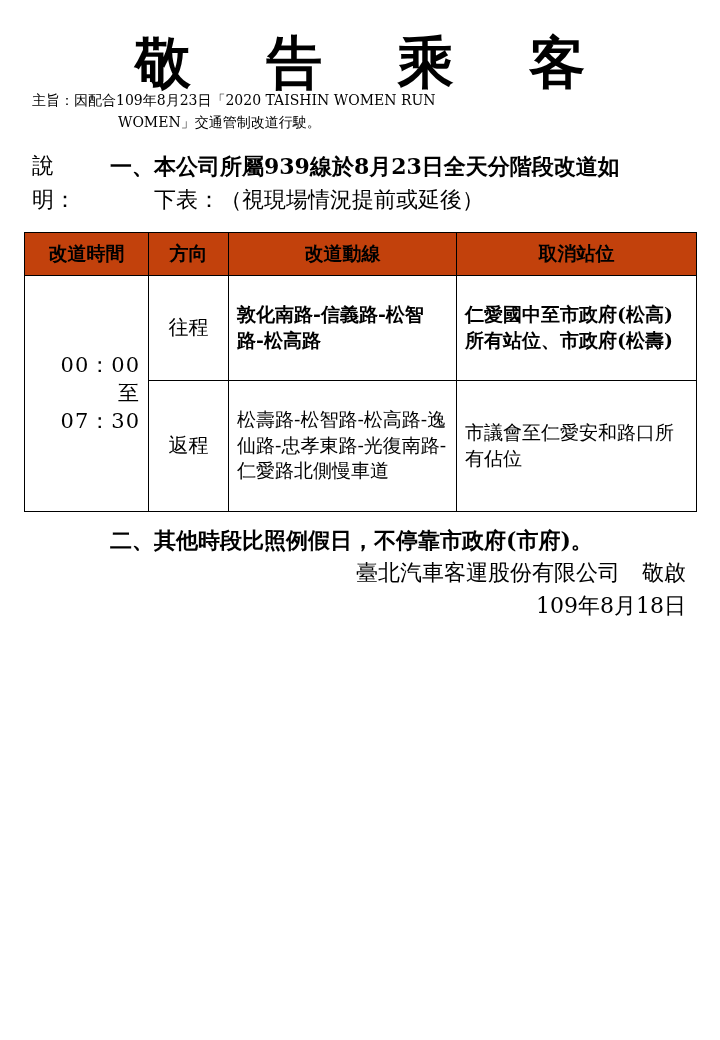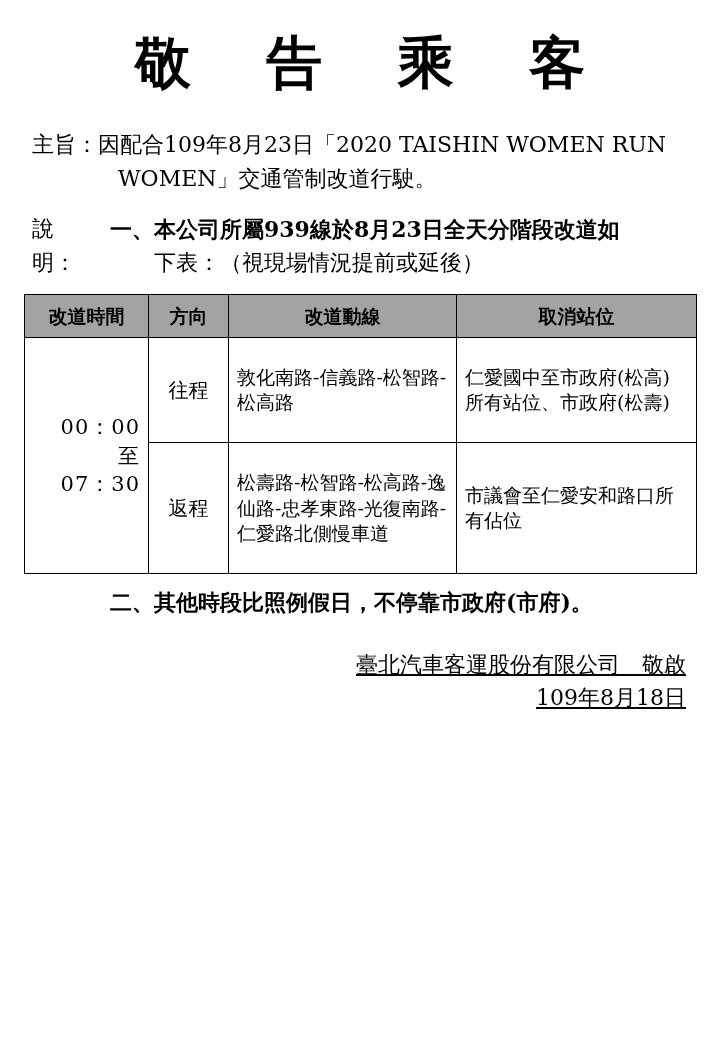--- a/index.html
+++ b/index.html
@@ -26,23 +26,22 @@
     font-size: 56px;
     font-weight: bold;
     letter-spacing: 28px;
     padding-top: 34px;
     padding-left: 28px;
     line-height: 1.0;
     font-family: "DejaVu Serif", "Liberation Serif", serif;
   }
 
   .subject-block {
-    margin-top: 38px;
     padding-left: 8px;
-    font-size: 22px;
+    font-size: 14px;
     line-height: 1.55;
   }
   .subject-line1 {
     white-space: nowrap;
   }
   .subject-line2 {
     padding-left: 86px;
   }
 
   .desc-block {
@@ -73,21 +72,21 @@
     font-size: 19px;
   }
   table.reroute th,
   table.reroute td {
     border: 1px solid #000000;
     padding: 6px 8px;
     vertical-align: middle;
     line-height: 1.35;
   }
   table.reroute thead th {
-    background: #a3a3a3;
+    background: #c2410c;
     text-align: center;
     font-weight: bold;
     height: 34px;
     padding: 4px 6px;
   }
   col.c1 { width: 124px; }
   col.c2 { width: 80px; }
   col.c3 { width: 228px; }
   col.c4 { width: 240px; }
 
@@ -98,46 +97,44 @@
     letter-spacing: 1px;
   }
   td.dir-cell {
     text-align: center;
     font-size: 20px;
   }
   td.route-cell, td.cancel-cell {
     text-align: left;
     font-size: 19px;
   }
-  .row-a td.route-cell, .row-a td.cancel-cell { height: 92px; }
+  .row-a td.route-cell, .row-a td.cancel-cell { height: 92px; font-weight: bold; }
   .row-b td.route-cell, .row-b td.cancel-cell { height: 118px; }
 
   .item2 {
     margin-top: 14px;
     padding-left: 86px;
     font-size: 22px;
     font-weight: bold;
   }
   .item3 {
     margin-top: 24px;
     padding-left: 86px;
     font-size: 22px;
     font-weight: bold;
     line-height: 1.55;
   }
   .item3 .ind { padding-left: 40px; }
   .item3 .ind2 { padding-left: 70px; }
 
   .signature {
-    margin-top: 30px;
     text-align: right;
     padding-right: 10px;
     font-size: 22px;
     line-height: 1.5;
-    text-decoration: underline;
   }
   .signature .sig-gap { letter-spacing: 0; }
 
   .footer {
     margin-top: 36px;
     padding-left: 20px;
     font-size: 21px;
     line-height: 1.6;
   }
 </style>

